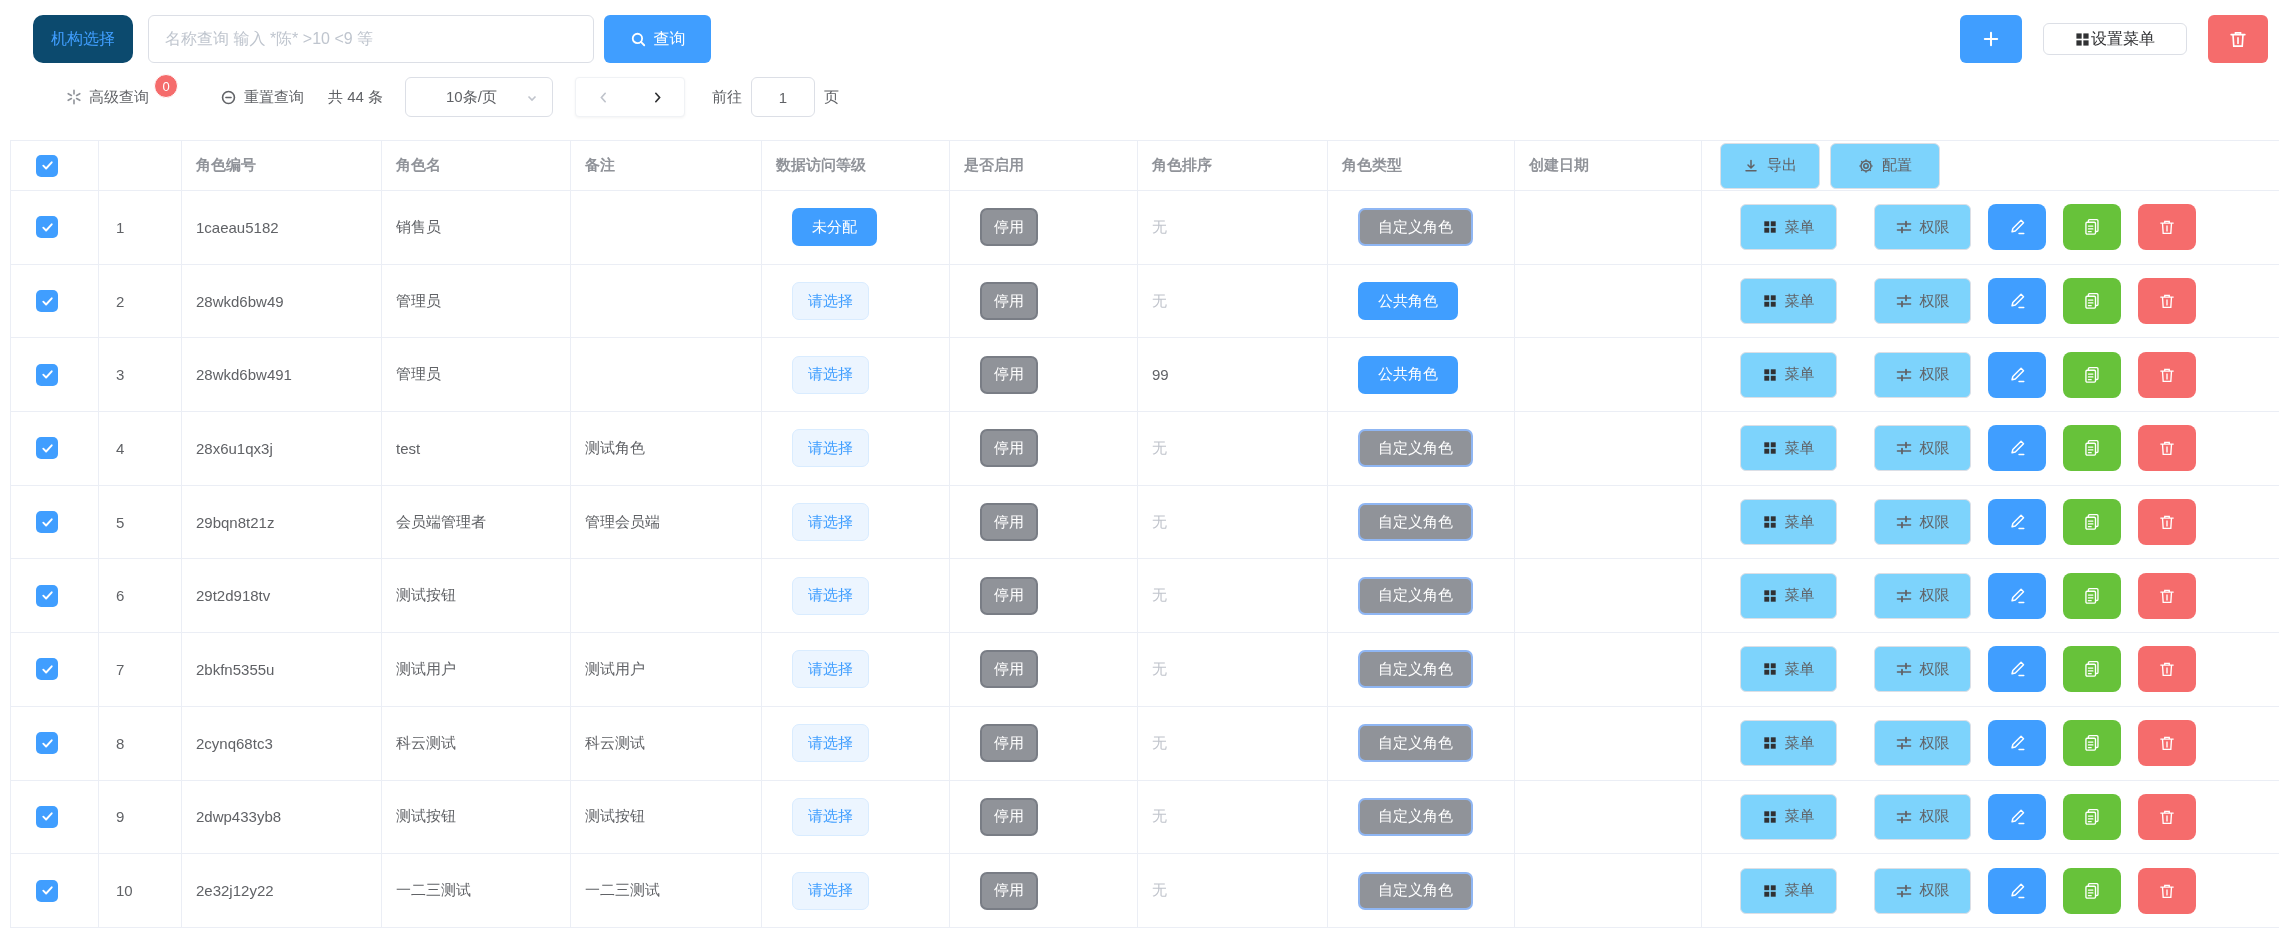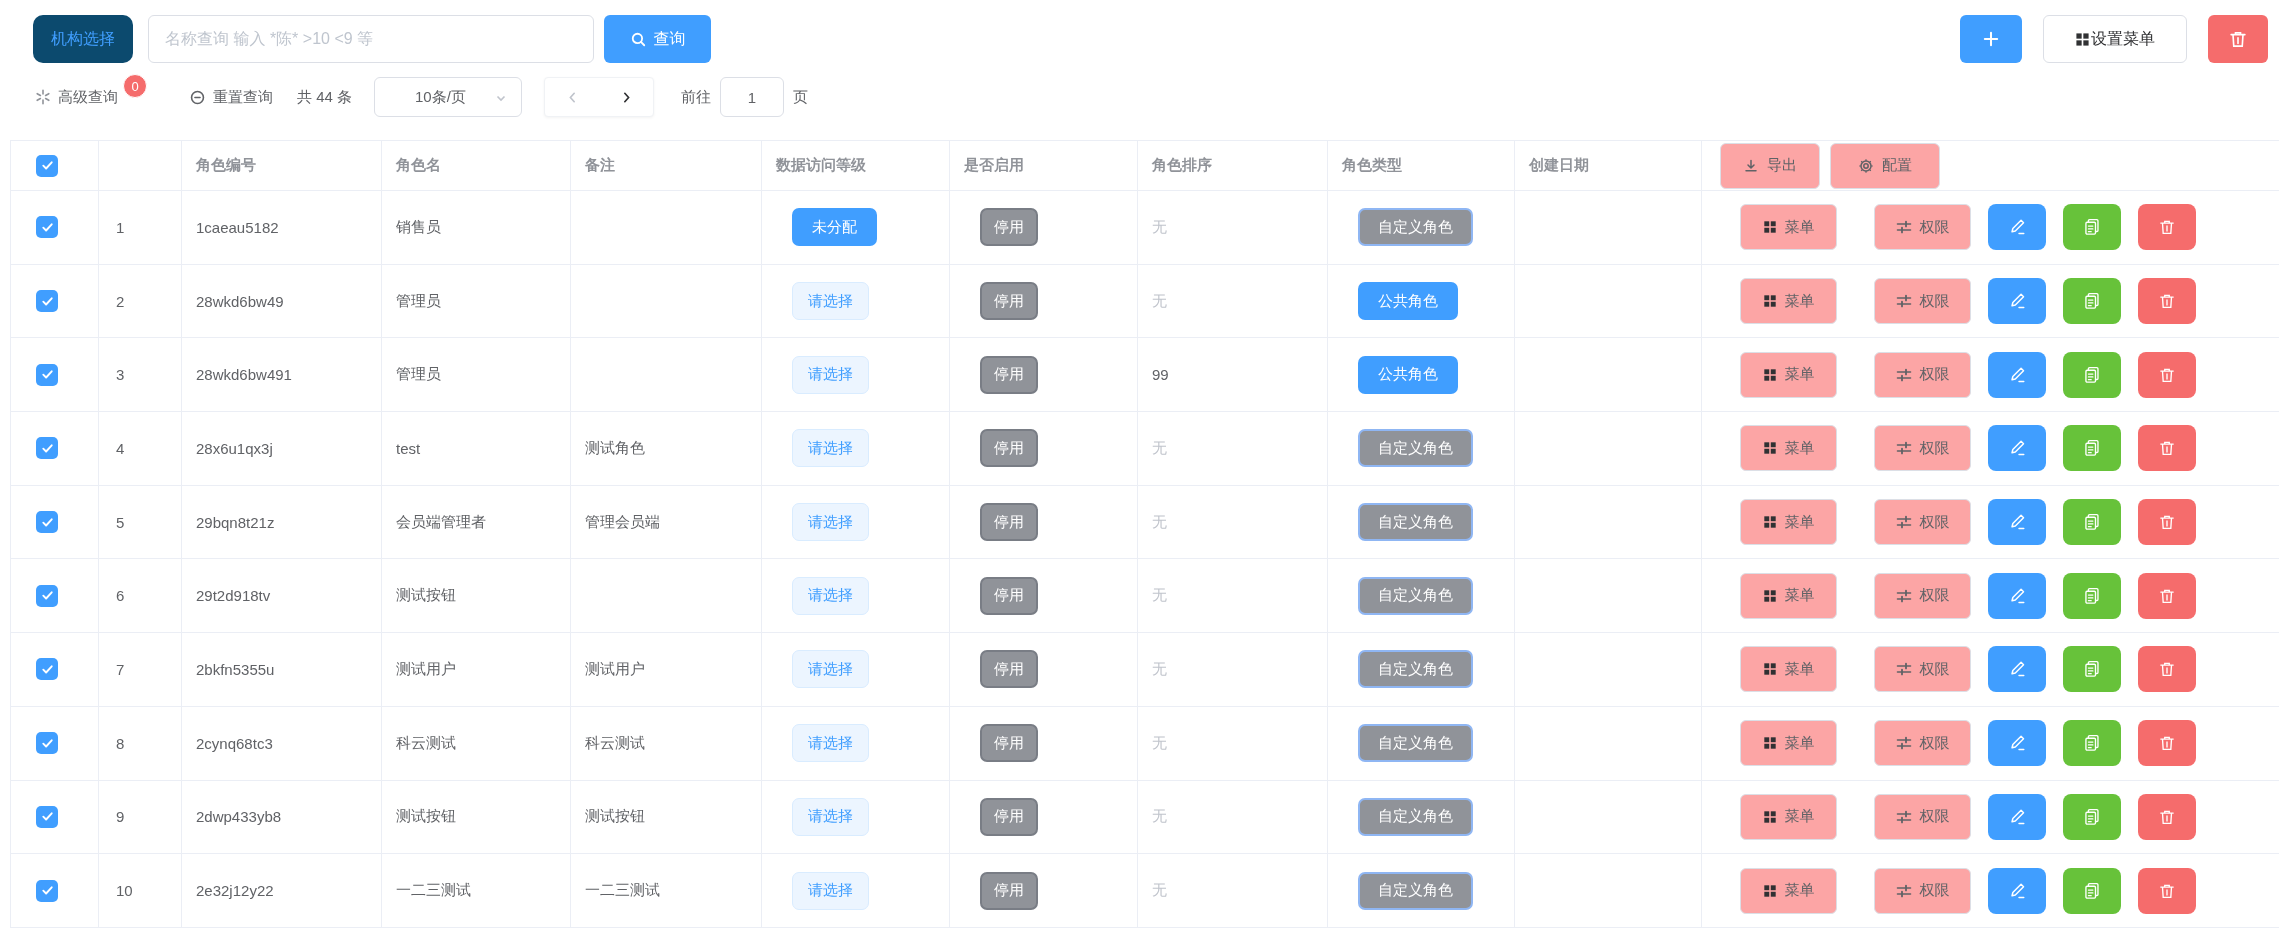--- a/index.html
+++ b/index.html
@@ -16,27 +16,27 @@
   .inp { height: 48px; border: 1px solid #dcdfe6; border-radius: 6px; padding: 0 16px; font-size: 16px;
     color: #606266; outline: none; font-family: inherit; }
   .inp::placeholder { color: #bfc5ce; }
   .inp1 { width: 446px; margin-left: 15px; }
   .inp2 { width: 449px; margin-left: 12px; }
   .btn-primary { height: 48px; width: 107px; margin-left: 10px; background: #409eff; color: #fff; border: none;
     border-radius: 6px; font-size: 16px; cursor: pointer; display: inline-flex; align-items: center; justify-content: center; gap: 7px; }
   .spacer { flex: 1; }
   .btn-add { width: 62px; height: 48px; background: #409eff; border: none; border-radius: 6px; cursor: pointer;
     display: inline-flex; align-items: center; justify-content: center; }
-  .btn-setmenu { width: 144px; height: 48px; margin-left: 21px; background: #fff; border: 1px solid #dcdfe6; border-radius: 6px;
+  .btn-setmenu { width: 144px; height: 32px; margin-left: 21px; background: #fff; border: 1px solid #dcdfe6; border-radius: 6px;
     color: #303133; font-size: 16px; cursor: pointer; display: inline-flex; align-items: center; justify-content: center; gap: 1px; }
   .btn-del-top { width: 60px; height: 48px; margin-left: 21px; background: #f56c6c; border: none; border-radius: 6px;
     cursor: pointer; display: inline-flex; align-items: center; justify-content: center; }
 
   
-  .toolbar2 { display: flex; align-items: center; height: 40px; margin-top: 14px; padding-left: 35px; }
+  .toolbar2 { display: flex; align-items: center; height: 40px; margin-top: 14px; padding-left: 35px; margin-left: 31px; }
   .linklike { display: inline-flex; align-items: center; gap: 7px; color: #606266; cursor: pointer; font-size: 15px; }
   .badge { min-width: 24px; height: 24px; border-radius: 12px; background: #f56c6c; border: 1px solid #fff; color: #fff;
     font-size: 13px; display: inline-flex; align-items: center; justify-content: center; padding: 0 6px;
     transform: translateY(-11px); margin-left: 5px; }
   .reset-q { margin-left: 42px; }
   .total { margin-left: 24px; color: #606266; }
   .pagesize { position: relative; width: 148px; height: 40px; margin-left: 22px; border: 1px solid #dcdfe6; border-radius: 6px;
     display: flex; align-items: center; padding-left: 40px; color: #606266; cursor: pointer; background: #fff; }
   .pagesize .chev { position: absolute; right: 12px; top: 12px; }
   .pager { width: 110px; height: 40px; margin-left: 22px; border: 1px solid #f0f2f5; border-radius: 4px;
@@ -67,21 +67,21 @@
     align-items: center; justify-content: center; cursor: pointer; }
 
   .tag { display: inline-flex; align-items: center; justify-content: center; height: 38px; border-radius: 7px;
     font-size: 15px; padding: 0 15px; }
   .t-primary, .t-public { background: #409eff; color: #fff; padding: 0 20px; }
   .t-plain { background: #ecf5ff; color: #409eff; border: 1px solid #d9ecff; cursor: pointer; }
   .t-info { background: #909399; color: #fff; border: 2px solid #797d85; padding: 0 12px; cursor: pointer; }
   .t-custom { background: #909399; color: #fff; border: 2px solid #8fb6f3; padding: 0 18px; }
 
   .hdr-actions { display: flex; align-items: center; gap: 10px; }
-  .btn-outline { height: 46px; background: #fca5a5; border: 1px solid #dcdfe6; border-radius: 6px; color: #606266;
+  .btn-outline { height: 46px; background: #7dd3fc; border: 1px solid #dcdfe6; border-radius: 6px; color: #606266;
     font-size: 15px; cursor: pointer; display: inline-flex; align-items: center; justify-content: center; gap: 8px; font-weight: 400; text-align: center; }
   .btn-export { width: 100px; } .btn-config { width: 110px; }
   .row-actions { display: flex; align-items: center; gap: 17px; }
   .btn-menu, .btn-perm { width: 97px; margin-left: 20px; }
   .btn-sq { width: 58px; height: 46px; border: none; border-radius: 8px; cursor: pointer;
     display: inline-flex; align-items: center; justify-content: center; }
   .bg-blue { background: #409eff; } .bg-green { background: #67c23a; } .bg-red { background: #f56c6c; }
 
   svg { display: block; }
 </style>

